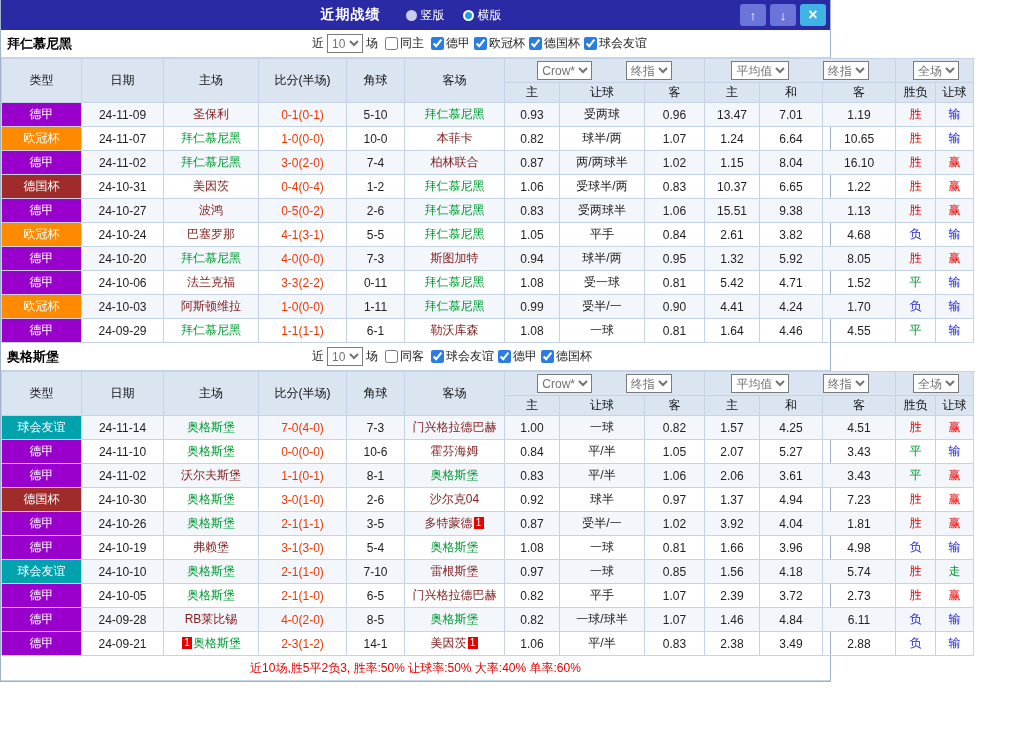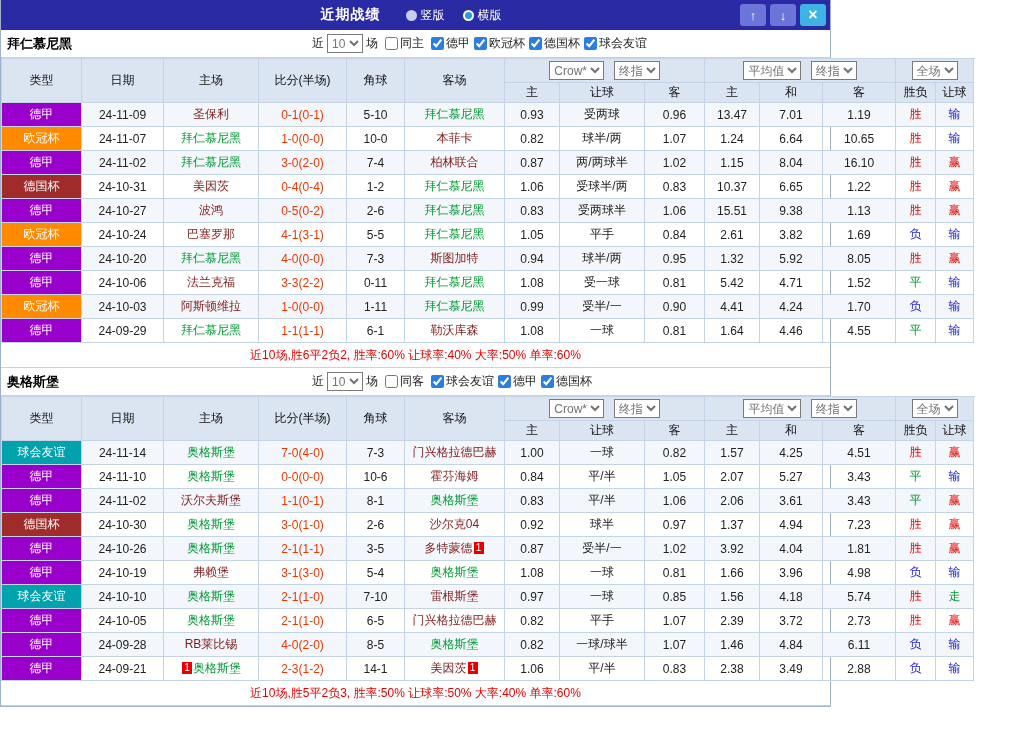--- a/index.html
+++ b/index.html
@@ -22,21 +22,21 @@
   .team-name{font-weight:bold;font-size:13px;color:#000;min-width:100px}
   .filters{display:flex;align-items:center;gap:3px;margin-left:205px}
   select{font-size:12px;height:19px;border:1px solid #7b7b7b;background:#fff;color:#737373}
   .cb{display:inline-flex;align-items:center;cursor:pointer;margin-left:4px}
   .cb input{width:13px;height:13px;accent-color:#2a7de1;margin:0 2px 0 0}
   
   table{border-collapse:collapse;table-layout:fixed;width:100%;font-size:12px;text-align:center}
   th,td{border:1px solid #c5d3e6;padding:1px 2px;overflow:hidden;white-space:nowrap}
   thead th{background:#dbe5f2;font-weight:normal;height:24px;color:#111}
   tr.h2 th{height:19px}
-  th.dd select{margin:0 3px}
+  th.dd select{margin:0 15px}
   tbody td{height:24px;color:#222}
   tbody tr:nth-child(odd){background:#f3f6fb}
   td.type-cell{color:#fff}
   td.score-cell{color:#f03500}
   td.team-cell .team{color:#7f1d1d}
   td.team-cell .team.self{color:#009933}
   .redcard{display:inline-block;background:#e60000;color:#fff;font-size:10px;line-height:12px;width:10px;margin:0 1px;vertical-align:1px;text-align:center}
   .summary{height:25px;line-height:25px;text-align:center;color:#e60000;font-size:12px;background:#fff;border-bottom:1px solid #c5d3e6}
 </style>
 </head>
@@ -237,21 +237,21 @@
             <td class="date-cell">24-10-24</td>
             <td class="team-cell"><span class="team">巴塞罗那</span></td>
             <td class="score-cell">4-1(3-1)</td>
             <td class="corner-cell">5-5</td>
             <td class="team-cell"><span class="team self">拜仁慕尼黑</span></td>
             <td class="odds-cell">1.05</td>
             <td class="odds-cell">平手</td>
             <td class="odds-cell">0.84</td>
             <td class="odds-cell">2.61</td>
             <td class="odds-cell">3.82</td>
-            <td class="odds-cell">1.69</td>
+            <td class="odds-cell">4.68</td>
             <td class="res-cell" style="color: rgb(37, 37, 208);">负</td>
             <td class="res-cell" style="color: rgb(37, 37, 208);">输</td>
             <td class="res-cell" style="color: rgb(230, 0, 0);">大</td>
           </tr>
           <tr>
             <td class="type-cell" style="background: rgb(153, 0, 204);">德甲</td>
             <td class="date-cell">24-10-20</td>
             <td class="team-cell"><span class="team self">拜仁慕尼黑</span></td>
             <td class="score-cell">4-0(0-0)</td>
             <td class="corner-cell">7-3</td>
@@ -312,21 +312,20 @@
             <td class="odds-cell">0.81</td>
             <td class="odds-cell">1.64</td>
             <td class="odds-cell">4.46</td>
             <td class="odds-cell">4.55</td>
             <td class="res-cell" style="color: rgb(0, 153, 51);">平</td>
             <td class="res-cell" style="color: rgb(37, 37, 208);">输</td>
             <td class="res-cell" style="color: rgb(230, 0, 0);">小</td>
           </tr>
         </tbody>
     </table>
-    <div class="summary">近10场,胜6平2负2, 胜率:60% 让球率:40% 大率:50% 单率:60%</div>
   </section>
 
   <section>
     <div class="filter-row">
       <span class="team-name">奥格斯堡</span>
       <div class="filters">
         <span>近</span>
         <select>
           <option>10</option>
         </select>

